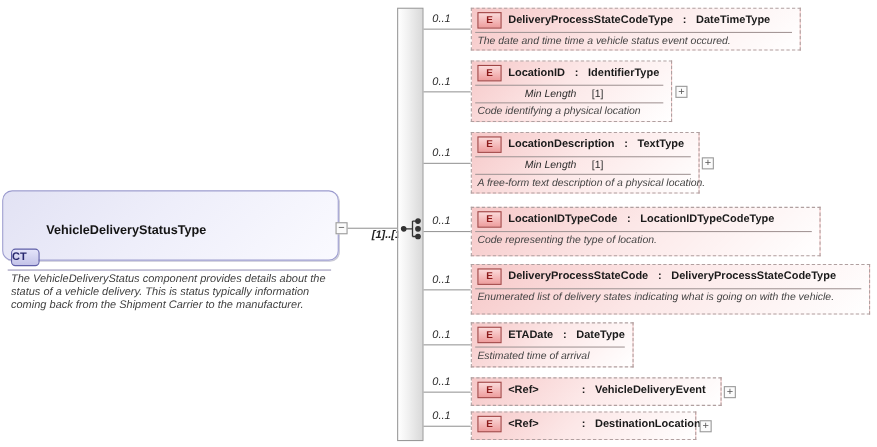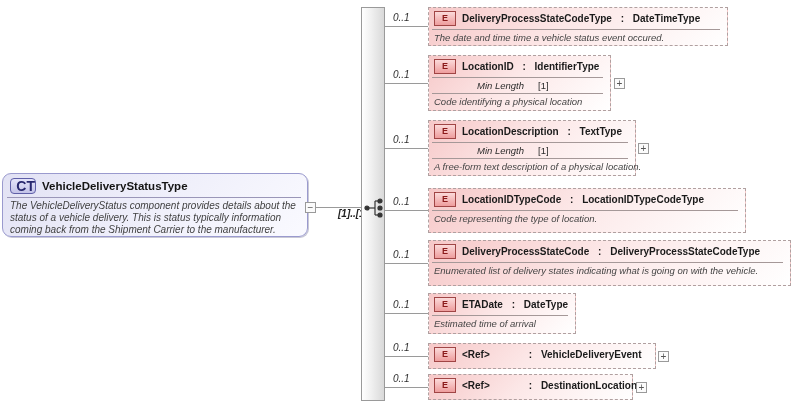--- a/index.html
+++ b/index.html
@@ -10,22 +10,23 @@
     position:absolute;left:2px;top:173px;width:306px;height:64px;
     border:1px solid #9a9ace;border-radius:9px;
     background:linear-gradient(135deg,#e2e2f4 0%,#eeeefa 45%,#fafaff 100%);
     box-shadow:1px 1px 0 #c9c9d6;
     box-sizing:border-box;
   }
   .ct-header{display:flex;align-items:center;gap:6px;padding:4px 7px 2px 7px;}
   .ct-badge{
     width:24px;height:14px;border:1px solid #5f5fa8;border-radius:4px;
     background:linear-gradient(#e4e4fa,#c3c3e8);
-    color:#27276e;font-size:14px;font-weight:bold;line-height:14px;text-align:right;
+    color:#27276e;font-size:10px;font-weight:bold;line-height:14px;text-align:left;
     flex:0 0 auto;
+    margin-top:48px;
   }
   .ct-title{font-size:11.5px;font-weight:bold;color:#141414;white-space:nowrap;}
   .ct-sep{border-top:1px solid #9a96b8;margin:1px 6px 0 4px;}
   .ct-anno{font-style:italic;font-size:10px;color:#3f3f3f;line-height:1.22;padding:2px 8px 3px 7px;}
 
   
   .seq-bar{
     position:absolute;left:361px;top:7px;width:24px;height:394px;
     border:1px solid #9a9a9a;box-sizing:border-box;
     background:linear-gradient(to right,#ffffff 0%,#f1f1f1 40%,#d9d9d9 100%);

